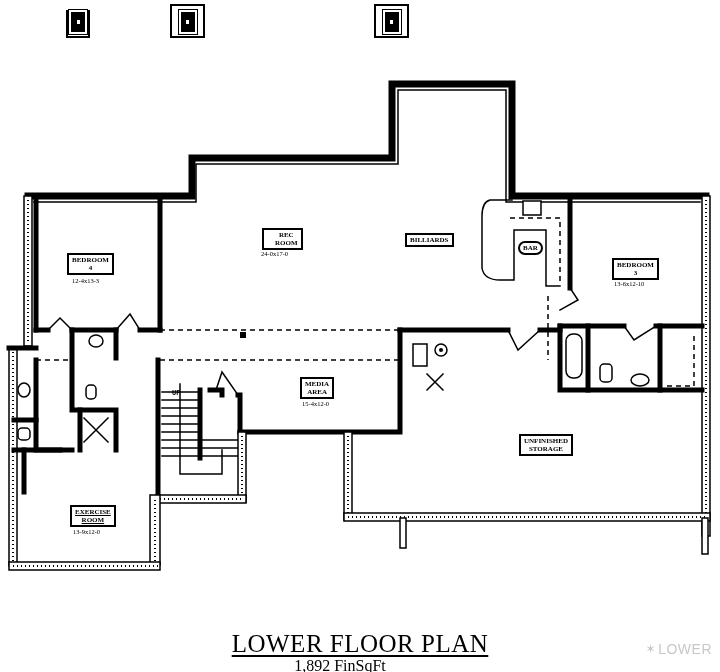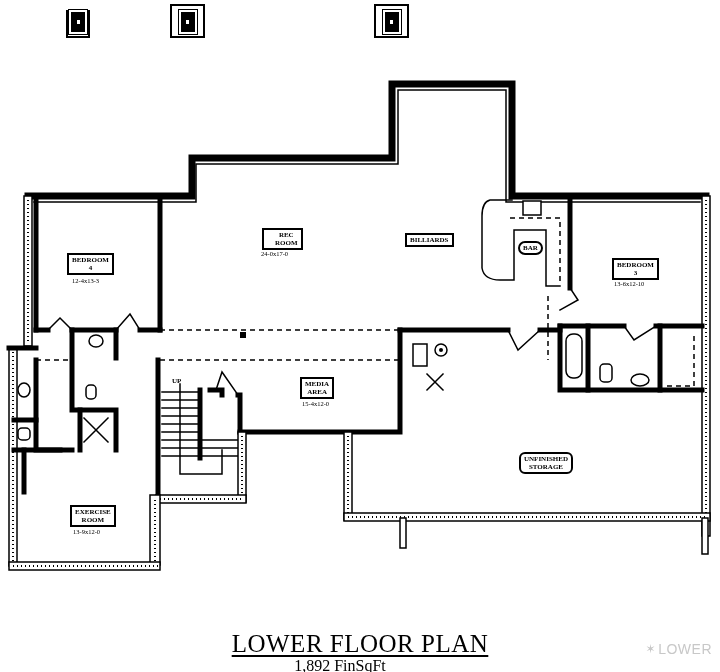--- a/index.html
+++ b/index.html
@@ -8,21 +8,21 @@
   .wall { stroke: #000; fill: none; stroke-linecap: square; stroke-linejoin: miter; }
   .thick { stroke-width: 5; }
   .ext { stroke-width: 7; }
   .thin { stroke-width: 1.5; }
   .dash { stroke: #000; stroke-width: 1.5; stroke-dasharray: 5 4; fill: none; }
   .concrete { fill: #fff; stroke: #000; stroke-width: 1.5; }
   .conc-dots { fill: none; stroke: #000; stroke-width: 2; stroke-dasharray: 1 3; }
   .fixture { fill: #fff; stroke: #000; stroke-width: 1.5; }
   .room-label { position: absolute; border: 2px solid #000; background: #fff; font-family: "Liberation Serif", serif; font-weight: bold; font-size: 7px; line-height: 8px; text-align: center; padding: 1px 3px; white-space: pre-line; color: #000; }
   .room-dim { position: absolute; font-family: "Liberation Serif", serif; font-size: 6.5px; color: #000; text-align: center; white-space: nowrap; }
-  .up-label { position: absolute; font-family: Liberation Serif, serif; font-size: 7px; font-weight: bold; }
+  .up-label { position: absolute; font-family: Liberation Mono, monospace; font-size: 7px; font-weight: bold; margin-top: 12px; }
   .title { position: absolute; left: 0; width: 720px; top: 630px; text-align: center; font-family: "Liberation Serif", serif; font-size: 25px; letter-spacing: 0.5px; text-decoration: underline; text-decoration-thickness: 2px; text-underline-offset: 3px; color: #000; }
   .subtitle { position: absolute; left: 0; width: 680px; top: 657px; text-align: center; font-family: "Liberation Serif", serif; font-size: 16px; color: #000; }
   .watermark { position: absolute; right: 8px; top: 641px; font-family: "Liberation Sans", sans-serif; font-size: 14px; color: #c8c8c8; letter-spacing: 0.5px; display: flex; align-items: center; gap: 2px; }
   .wm-logo { font-size: 12px; color: #c8c8c8; }
   .vent { position: absolute; border: 2px solid #000; background: #fff; box-sizing: border-box; display: flex; align-items: flex-end; justify-content: center; }
   .vent-inner { background: #000; border: 2px solid #fff; outline: 1px solid #000; box-sizing: border-box; display: flex; align-items: center; justify-content: center; margin-bottom: 2px; }
   .vent-core { width: 3px; height: 4px; background: #fff; }
 </style>
 </head>
 <body>
@@ -165,24 +165,24 @@
 <div class="room-label" style="left:518px;top:241px;border-radius:7px;">BAR</div>
 
 <div class="room-label" style="left:612px;top:258px;">BEDROOM
 3</div>
 <div class="room-dim" style="left:614px;top:280px;">13-6x12-10</div>
 
 <div class="room-label" style="left:300px;top:377px;">MEDIA
 AREA</div>
 <div class="room-dim" style="left:302px;top:400px;">15-4x12-0</div>
 
-<div class="room-label" style="left:519px;top:452px;border-radius:6px;">UNFINISHED
+<div class="room-label" style="left:519px;top:434px;">UNFINISHED
 STORAGE</div>
 
-<div class="room-label" style="left:70px;top:505px;">EXERCISE
+<div class="room-label" style="left:70px;top:505px;text-decoration:underline;">EXERCISE
 ROOM</div>
 <div class="room-dim" style="left:73px;top:528px;">13-9x12-0</div>
 
 <div class="up-label" style="left:172px;top:377px;">UP</div>
 
 <div class="title">LOWER FLOOR PLAN</div>
 <div class="subtitle">1,892 FinSqFt</div>
 
 <div class="watermark">
   <span class="wm-logo">✶</span>

